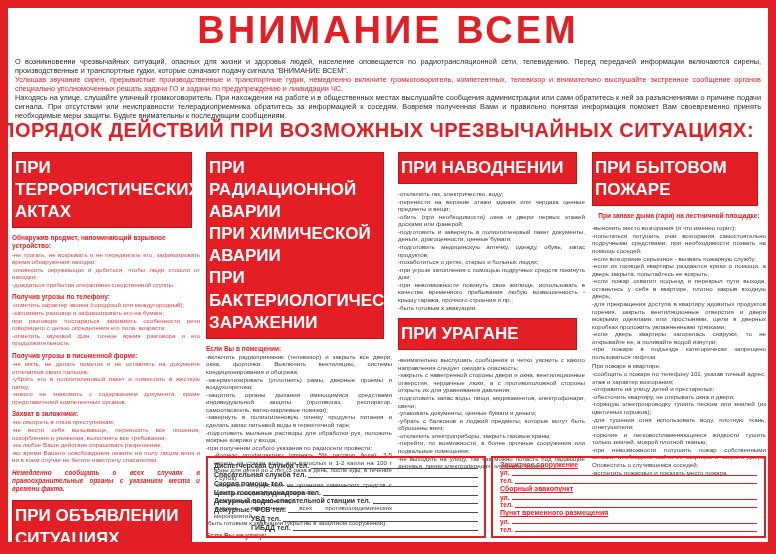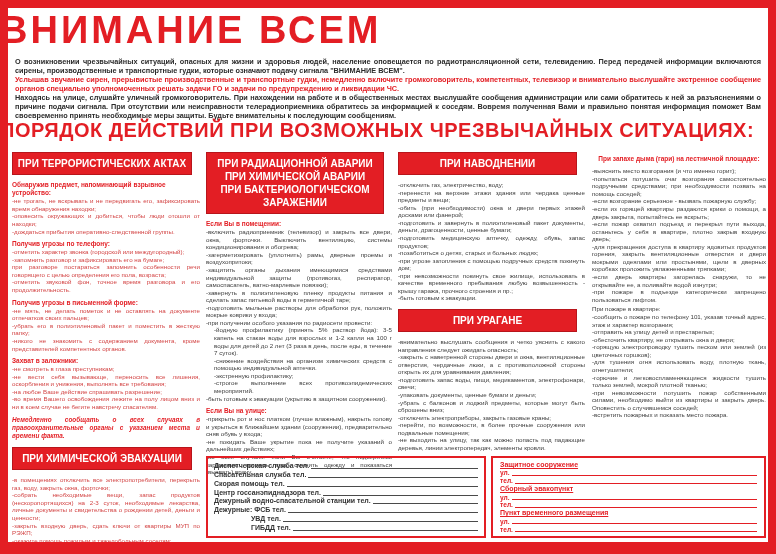--- a/index.html
+++ b/index.html
@@ -4,43 +4,43 @@
 <style>
   html,body{margin:0;padding:0;background:#888;}
   .poster{
     position:relative; width:776px; height:554px; background:#fff;
     font-family:"Liberation Sans", sans-serif; overflow:hidden;
     margin:0 auto;
   }
   .frame{position:absolute; inset:0; border:8px solid var(--accent,#e31e24);
     border-bottom-width:12px; pointer-events:none; z-index:5;}
   .title{
-    position:absolute; top:11px; left:0; right:0; text-align:left;
+    position:absolute; top:11px; left:0; right:0; text-align:center;
     font-size:38px; font-weight:bold; color:var(--accent,#e31e24);
     letter-spacing:3px; line-height:1.05;
   }
   .intro{position:absolute; left:15px; right:15px; top:57px;}
   .b-introb, .b-intror{
-    font-size:7.3px; font-weight:bold; line-height:1.24; text-align:justify;
+    font-size:7.3px; font-weight:normal; line-height:1.24; text-align:justify;
   }
   .b-introb{color:#2b2b2b;}
   .b-intror{color:var(--accent,#e31e24);}
   .subtitle{
     position:absolute; left:0; right:0; top:119px; text-align:left;
     font-size:20px; font-weight:bold; color:var(--accent,#e31e24);
     letter-spacing:.5px;
   }
   .col{position:absolute; top:152px;}
   .c1{left:12px;  width:188px;}
   .c2{left:206px; width:186px;}
   .c3{left:398px; width:187px;}
   .c4{left:592px; width:174px;}
   .b-banner{
     background:var(--accent,#e31e24); color:#fff; font-weight:bold;
-    text-align:center; font-size:10px; line-height:1.3; padding:4px 2px;
+    font-size:17px; line-height:1.3; padding:4px 2px;
     white-space:pre-line; margin:0 8px 6px 0; border:1px solid #b8151b;
   }
   .col .b-banner + * {margin-top:0;}
   .col > .b-banner:not(:first-child){margin-top:7px;}
   .b-hred{
     color:var(--accent,#e31e24); font-weight:bold; font-size:6.5px;
     line-height:1.25; margin-top:5px; text-align:left;
   }
   .b-hredc{
     color:var(--accent,#e31e24); font-weight:bold; font-size:6.5px;
@@ -107,21 +107,21 @@
       <div class="b-hred">Получив угрозы в письменной форме:</div>
       <div class="b-item">-не мять, не делать пометок и не оставлять на документе отпечатков своих пальцев;</div>
       <div class="b-item">-убрать его в полиэтиленовый пакет и поместить в жесткую папку;</div>
       <div class="b-item">-никого не знакомить с содержанием документа, кроме представителей компетентных органов.</div>
       <div class="b-hred">Захват в заложники:</div>
       <div class="b-item">-не смотреть в глаза преступникам;</div>
       <div class="b-item">-не вести себя вызывающе, переносить все лишения, оскорбления и унижения, выполнять все требования;</div>
       <div class="b-item">-на любое Ваше действие спрашивать разрешение;</div>
       <div class="b-item">-во время Вашего освобождения лежите на полу лицом вниз и ни в коем случае не бегите навстречу спасателям.</div>
       <div class="b-note">Немедленно сообщать о всех случаях в правоохранительные органы с указанием места и времени факта.</div>
-      <div class="b-banner">ПРИ ХИМИЧЕСКОЙ ЭВАКУАЦИИ</div>
+      <div class="b-banner">ПРИ ОБЪЯВЛЕНИИ СИТУАЦИЯХ</div>
       <div class="b-item">-в помещениях отключить все электропотребители, перекрыть газ, воду, закрыть окна, форточки;</div>
       <div class="b-item">-собрать необходимые вещи, запас продуктов (нескоропортящихся) на 2-3 суток, необходимые лекарства, личные документы и свидетельства о рождении детей, деньги и ценности;</div>
       <div class="b-item">-закрыть входную дверь, сдать ключи от квартиры МУП по РЭЖП;</div>
       <div class="b-item">-окажите помощь пожилым и тяжелобольным соседям;</div>
     </div>
   <div class="col c2">
       <div class="b-banner">ПРИ РАДИАЦИОННОЙ АВАРИИ
 ПРИ ХИМИЧЕСКОЙ АВАРИИ
 ПРИ БАКТЕРИОЛОГИЧЕСКОМ ЗАРАЖЕНИИ</div>
       <div class="b-hred">Если Вы в помещении:</div>
@@ -156,20 +156,21 @@
       <div class="b-item">-внимательно выслушать сообщения и четко уяснить с какого направления следует ожидать опасность;</div>
       <div class="b-item">-закрыть с наветренной стороны двери и окна, вентиляционные отверстия, чердачные люки, а с противоположной стороны открыть их для уравнивания давления;</div>
       <div class="b-item">-подготовить запас воды, пищи, медикаментов, электрофонари, свечи;</div>
       <div class="b-item">-упаковать документы, ценные бумаги и деньги;</div>
       <div class="b-item">-убрать с балконов и лоджий предметы, которые могут быть сброшены вниз;</div>
       <div class="b-item">-отключить электроприборы, закрыть газовые краны;</div>
       <div class="b-item">-перейти, по возможности, в более прочные сооружения или подвальные помещения;</div>
       <div class="b-item">-не выходить на улицу, так как можно попасть под падающие деревья, линии электропередач, элементы кровли.</div>
     </div>
   <div class="col c4">
+      <div class="b-banner">ПРИ БЫТОВОМ ПОЖАРЕ</div>
       <div class="b-hredc">При запахе дыма (гари) на лестничной площадке:</div>
       <div class="b-item">-выяснить место возгорания (и что именно горит);</div>
       <div class="b-item">-попытаться потушить очаг возгорания самостоятельно подручными средствами; при необходимости позвать на помощь соседей;</div>
       <div class="b-item">-если возгорание серьезное - вызвать пожарную службу;</div>
       <div class="b-item">-если из горящей квартиры раздаются крики о помощи, а дверь закрыта, попытайтесь ее вскрыть;</div>
       <div class="b-item">-если пожар охватил подъезд и перекрыл пути выхода, останьтесь у себя в квартире, плотно закрыв входную дверь;</div>
       <div class="b-item">-для прекращения доступа в квартиру ядовитых продуктов горения, закрыть вентиляционные отверстия и двери мокрыми одеялами или простынями, щели в дверных коробках проложить увлажненными тряпками;</div>
       <div class="b-item">-если дверь квартиры загорелась снаружи, то не открывайте ее, а поливайте водой изнутри;</div>
       <div class="b-item">-при пожаре в подъезде категорически запрещено пользоваться лифтом.</div>
       <div class="b-hblk">При пожаре в квартире:</div>

